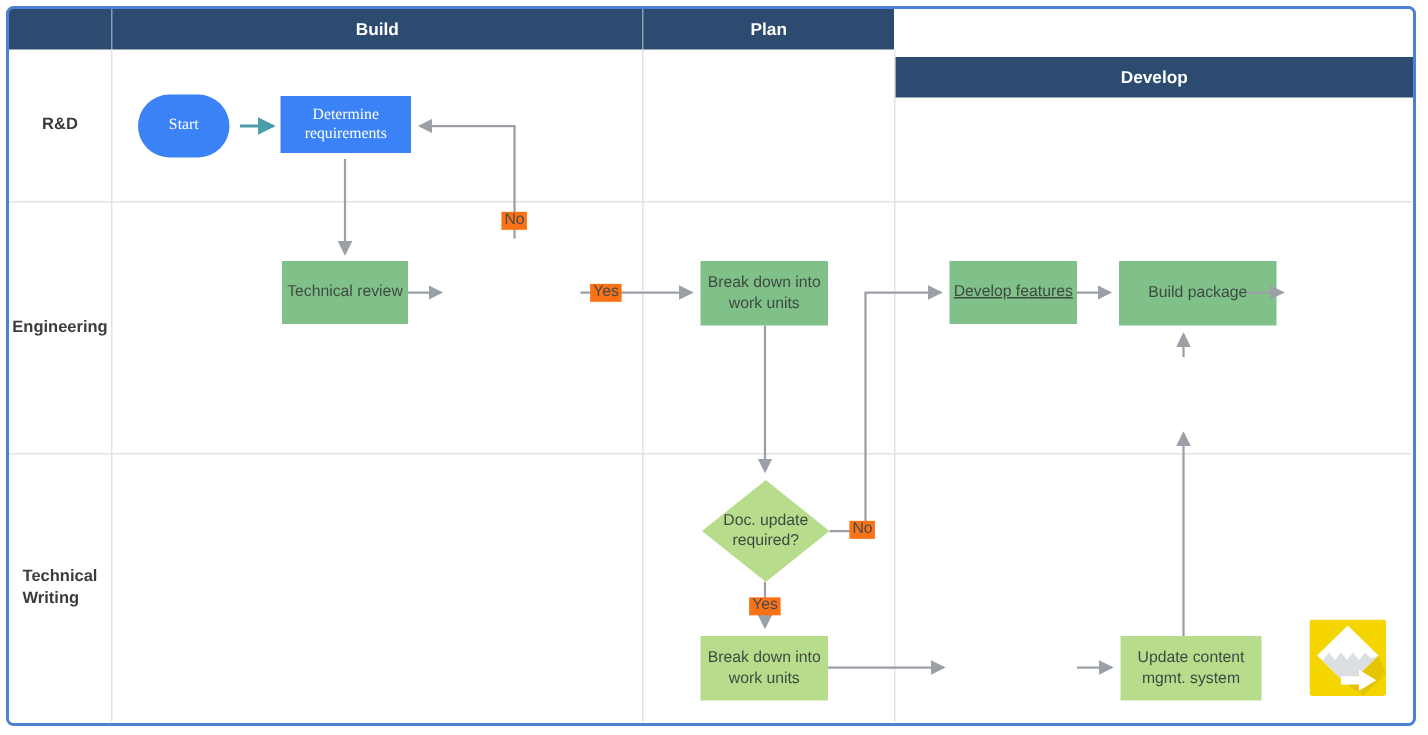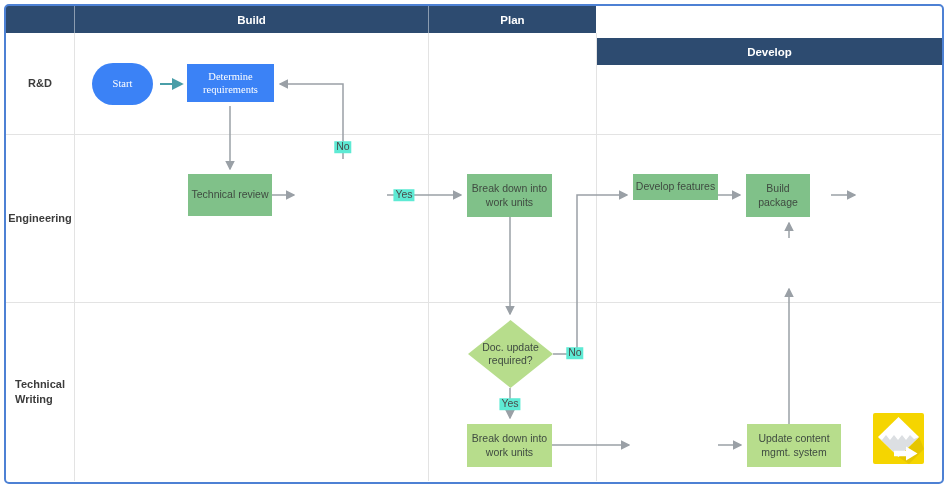--- a/index.html
+++ b/index.html
@@ -27,21 +27,21 @@
     position:absolute;display:flex;align-items:center;justify-content:center;text-align:center;
     font-size:10.5px;line-height:1.25;color:#3f4b41;box-sizing:border-box;padding:2px;
   }
   .teal{background:#3b82f6;color:#fff;font-family:Liberation Serif, serif;}
   .green{background:#80c189;}
   .lgreen{background:#b7dd8c;}
   .pill{border-radius:21px;}
   .diamond{clip-path:polygon(50% 0,100% 50%,50% 100%,0 50%);}
   .hex{clip-path:polygon(28% 0,72% 0,100% 50%,72% 100%,28% 100%,0 50%);}
   .edge-label{
-    position:absolute;transform:translate(-50%,-50%);background:#5eead4;
+    position:absolute;transform:translate(-50%,-50%);background:#f97316;
     font-size:10.5px;color:#4a4a4a;padding:0 2px;line-height:1.1;z-index:10;
   }
   #arrow-layer{position:absolute;left:0;top:0;pointer-events:none;z-index:5;}
   #logo{position:absolute;left:873px;top:413px;width:51px;height:51px;z-index:60;cursor:pointer;}
 </style>
 </head>
 <body>
 
 <div id="stage">
 
@@ -90,22 +90,22 @@
   <div class="edge-label" style="left:404px;top:195px;">Yes</div>
   <div class="edge-label" style="left:343px;top:147px;">No</div>
   <div class="edge-label" style="left:575px;top:353px;">No</div>
   <div class="edge-label" style="left:510px;top:404px;">Yes</div>
 
   <div class="node teal pill" style="left:92px;top:63px;width:61px;height:42px;">Start</div>
   <div class="node teal" style="left:187px;top:64px;width:87px;height:38px;">Determine requirements</div>
 
   <div class="node green" style="left:188px;top:174px;width:84px;height:42px;">Technical review</div>
   <div class="node green" style="left:467px;top:174px;width:85px;height:43px;">Break down into work units</div>
-  <div class="node green" style="left:633px;top:174px;width:85px;height:26px;">Develop features</div>
-  <div class="node green" style="left:746px;top:174px;width:64px;height:43px;">Build package</div>
+  <div class="node green" style="left:633px;top:174px;width:85px;height:42px;text-decoration:underline;">Develop features</div>
+  <div class="node green" style="left:746px;top:174px;width:105px;height:43px;">Build package</div>
 
   <div class="node lgreen diamond" style="left:468px;top:320px;width:85px;height:68px;">Doc. update required?</div>
   <div class="node lgreen" style="left:467px;top:424px;width:85px;height:43px;">Break down into work units</div>
   <div class="node lgreen" style="left:747px;top:424px;width:94px;height:43px;">Update content mgmt. system</div>
 
   <svg id="logo" viewBox="0 0 51 51">
     <defs>
       <clipPath id="logo-diamond-clip">
         <path d="M25.5,4 L46,24 L25.5,44 L5,24 Z"></path>
       </clipPath>

